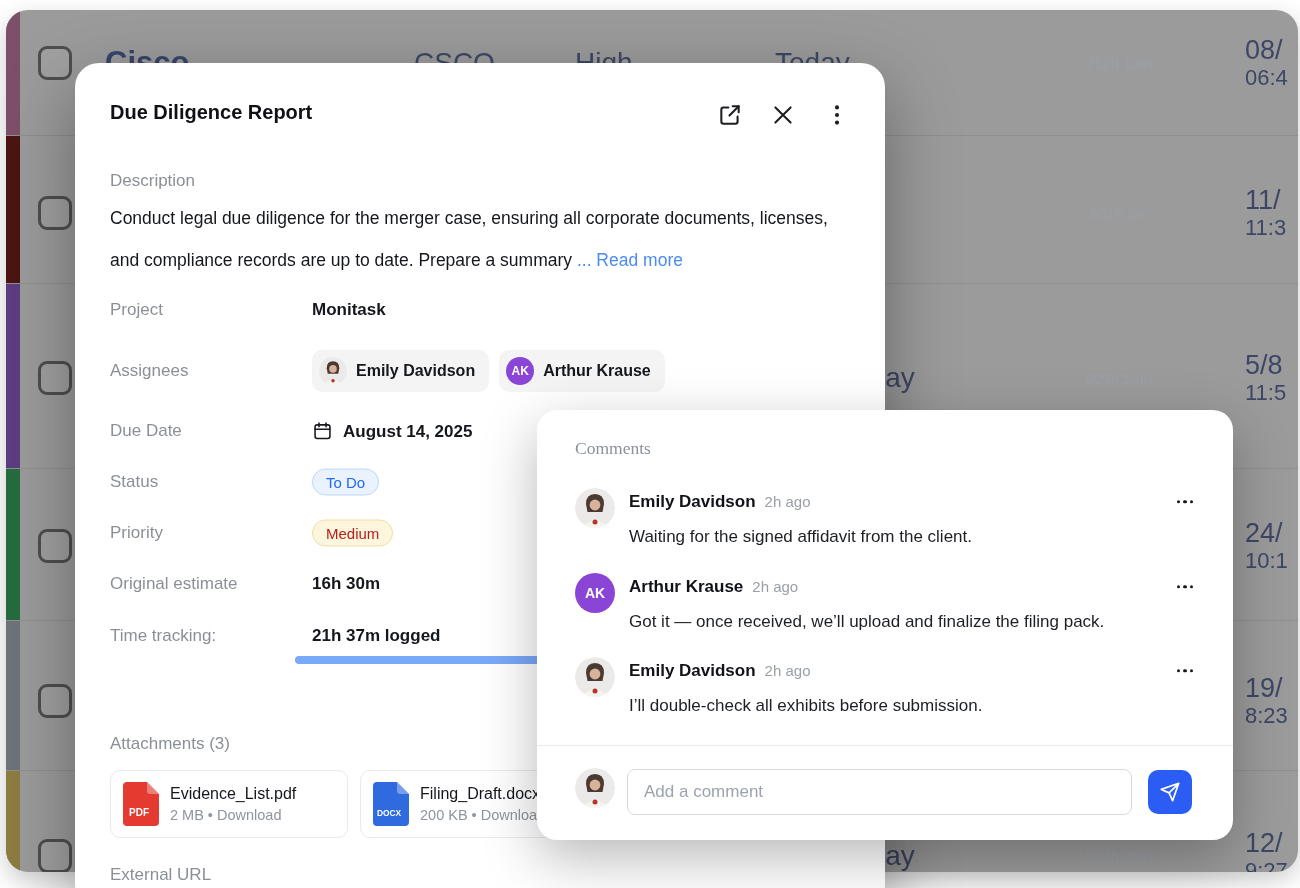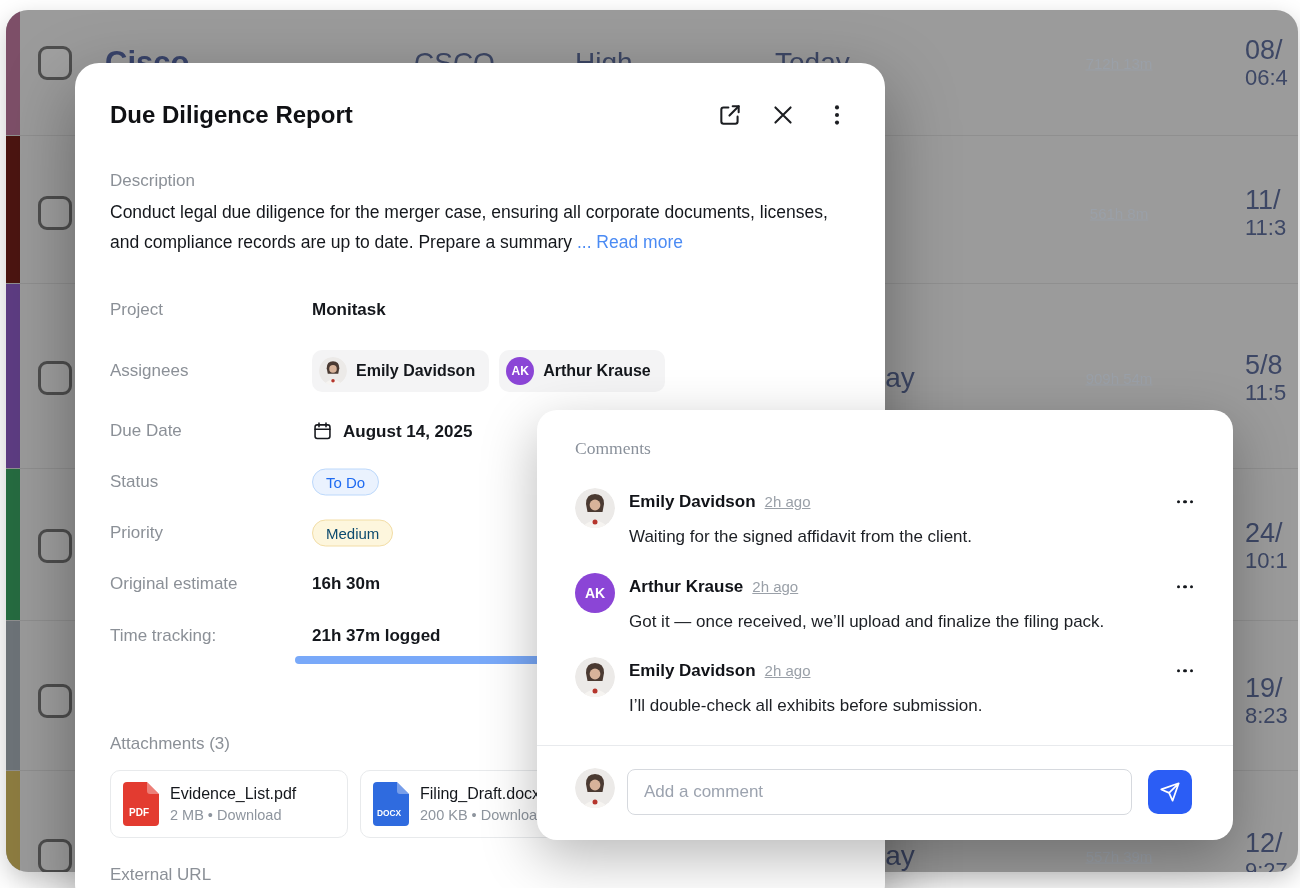--- a/index.html
+++ b/index.html
@@ -14,35 +14,35 @@
   .tbar{position:absolute;left:0;top:0;bottom:0;width:14px;}
   .cell{position:absolute;transform:translateY(-50%);color:#3d4765;white-space:nowrap;}
   .checkbox{position:absolute;left:32px;width:34px;height:34px;box-sizing:border-box;
             border:3px solid #4e4e4e;border-radius:9px;background:rgba(255,255,255,.05);
             transform:translateY(-50%);}
   .c-name{left:99px;font-size:31px;font-weight:700;color:#39446b;}
   .c-ticker{left:408px;font-size:28px;}
   .c-priority{left:569px;font-size:28px;}
   .c-due{left:769px;font-size:28px;}
   .c-due.shift{left:834px;}
-  .c-time{left:1104px;transform:translate(-50%,-50%);font-size:30px;text-decoration:underline;}
+  .c-time{left:1104px;transform:translate(-50%,-50%);font-size:30px;}
   .c-date{left:1239px;font-size:27px;line-height:30px;}
   .c-date .clock{display:block;font-size:22px;line-height:26px;}
 
   
   .modal{position:absolute;left:75px;top:63px;width:810px;height:845px;background:#fff;
          border-radius:24px;box-shadow:0 24px 70px rgba(0,0,0,.35);z-index:10;}
-  .m-title{position:absolute;left:35px;top:38px;font-size:24px;font-weight:700;color:#101114;}
+  .m-title{position:absolute;left:35px;top:38px;font-size:20px;font-weight:700;color:#101114;}
   .hicon{position:absolute;top:37px;width:30px;height:30px;color:#1c1e22;display:flex;
          align-items:center;justify-content:center;cursor:pointer;background:none;border:none;padding:0;}
   .hicon svg{width:26px;height:26px;}
   .i-open{left:640px;} .i-close{left:693px;} .i-kebab{left:747px;}
 
   .d-label{position:absolute;left:35px;top:108px;font-size:17px;color:#8b9097;}
-  .d-text{position:absolute;left:35px;top:134px;width:748px;font-size:17.5px;line-height:30px;color:#14171c;}
+  .d-text{position:absolute;left:35px;top:134px;width:748px;font-size:17.5px;line-height:42px;color:#14171c;}
   .read-more{color:#4b8bf4;text-decoration:none;cursor:pointer;}
 
   .frow{position:absolute;left:35px;right:35px;height:0;}
   .flabel{position:absolute;left:0;top:0;transform:translateY(-50%);font-size:17px;color:#8b9097;white-space:nowrap;}
   .fvalue{position:absolute;left:202px;top:0;transform:translateY(-50%);font-size:17px;font-weight:600;
           color:#14171c;white-space:nowrap;display:flex;align-items:center;gap:10px;}
   .badge{font-size:15px;font-weight:400;padding:4px 13px;border-radius:999px;border:1px solid;}
   .chip{display:flex;align-items:center;gap:9px;background:#f4f4f5;border-radius:10px;
         padding:7px 14px 7px 7px;font-size:16px;font-weight:600;color:#14171c;}
   .av28{width:28px;height:28px;border-radius:50%;overflow:hidden;flex:0 0 28px;}
@@ -203,21 +203,21 @@
     <div class="frow" style="top:419px;">
       <span class="flabel">Status</span>
       <span class="fvalue" style="font-weight:400;">
         <span class="badge" style="color: rgb(31, 107, 241); background-color: rgb(234, 242, 254); border-color: rgb(188, 216, 251);">To Do</span>
       </span>
     </div>
 
     <div class="frow" style="top:470px;">
       <span class="flabel">Priority</span>
       <span class="fvalue" style="font-weight:400;">
-        <span class="badge" style="color: #0c4a6e; background-color: rgb(253, 246, 221); border-color: rgb(242, 221, 166);">Medium</span>
+        <span class="badge" style="color: #b91c1c; background-color: rgb(253, 246, 221); border-color: rgb(242, 221, 166);">Medium</span>
       </span>
     </div>
 
     <div class="frow" style="top:521px;">
       <span class="flabel">Original estimate</span>
       <span class="fvalue">16h 30m</span>
     </div>
 
     <div class="frow" style="top:573px;">
       <span class="flabel">Time tracking:</span>

